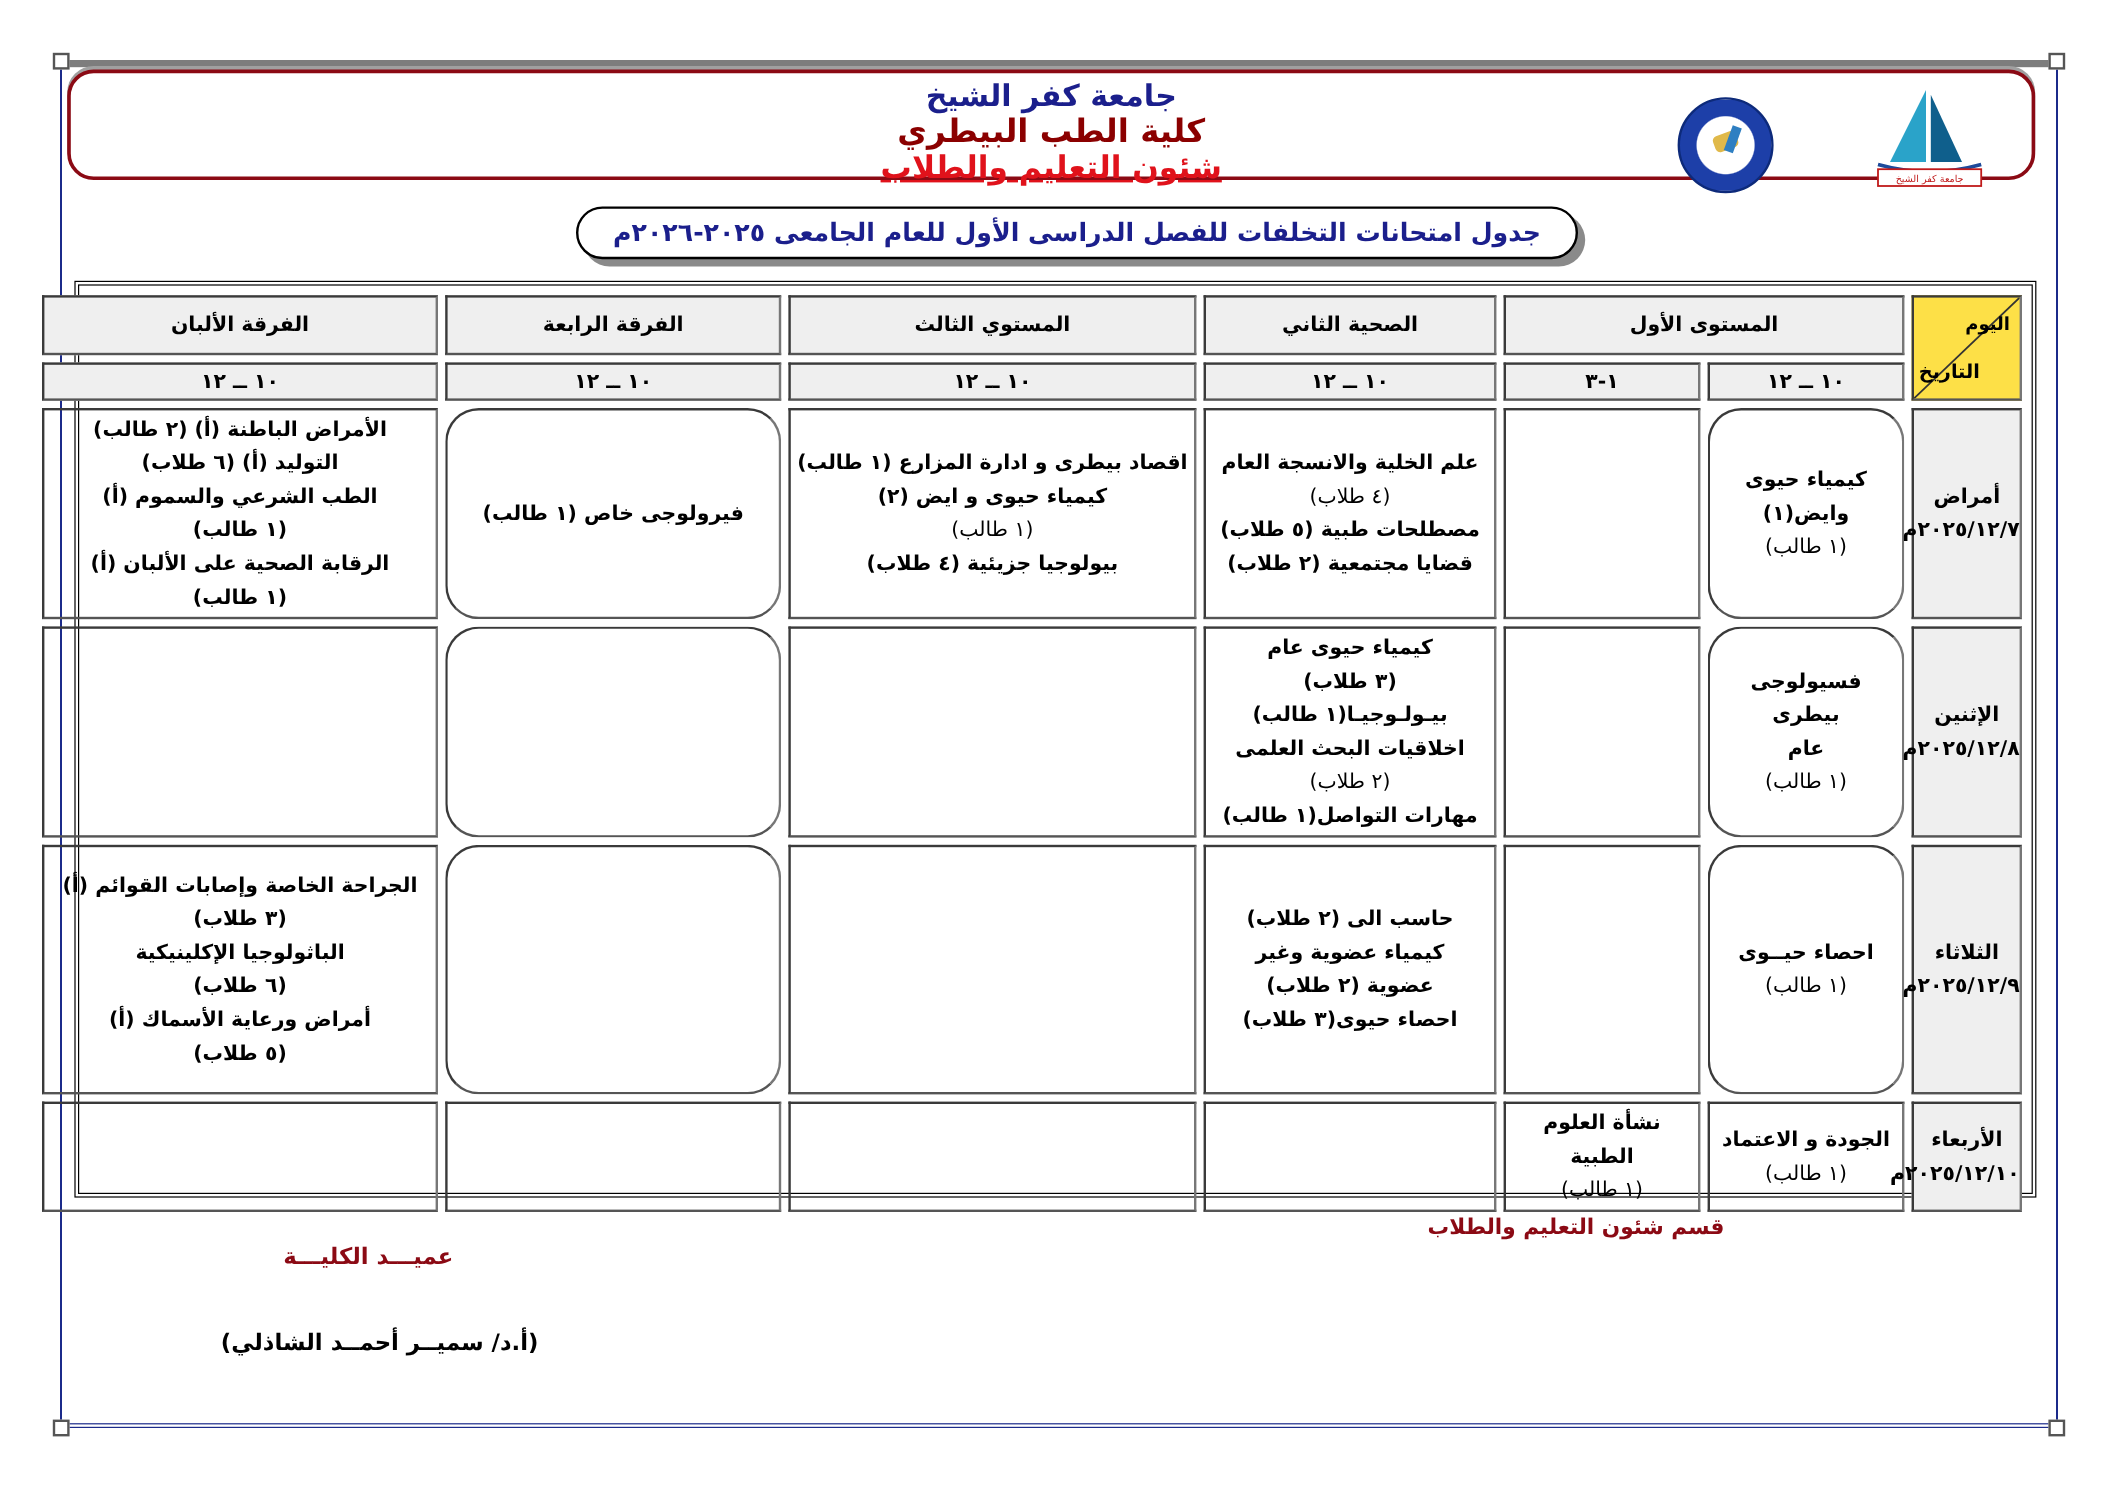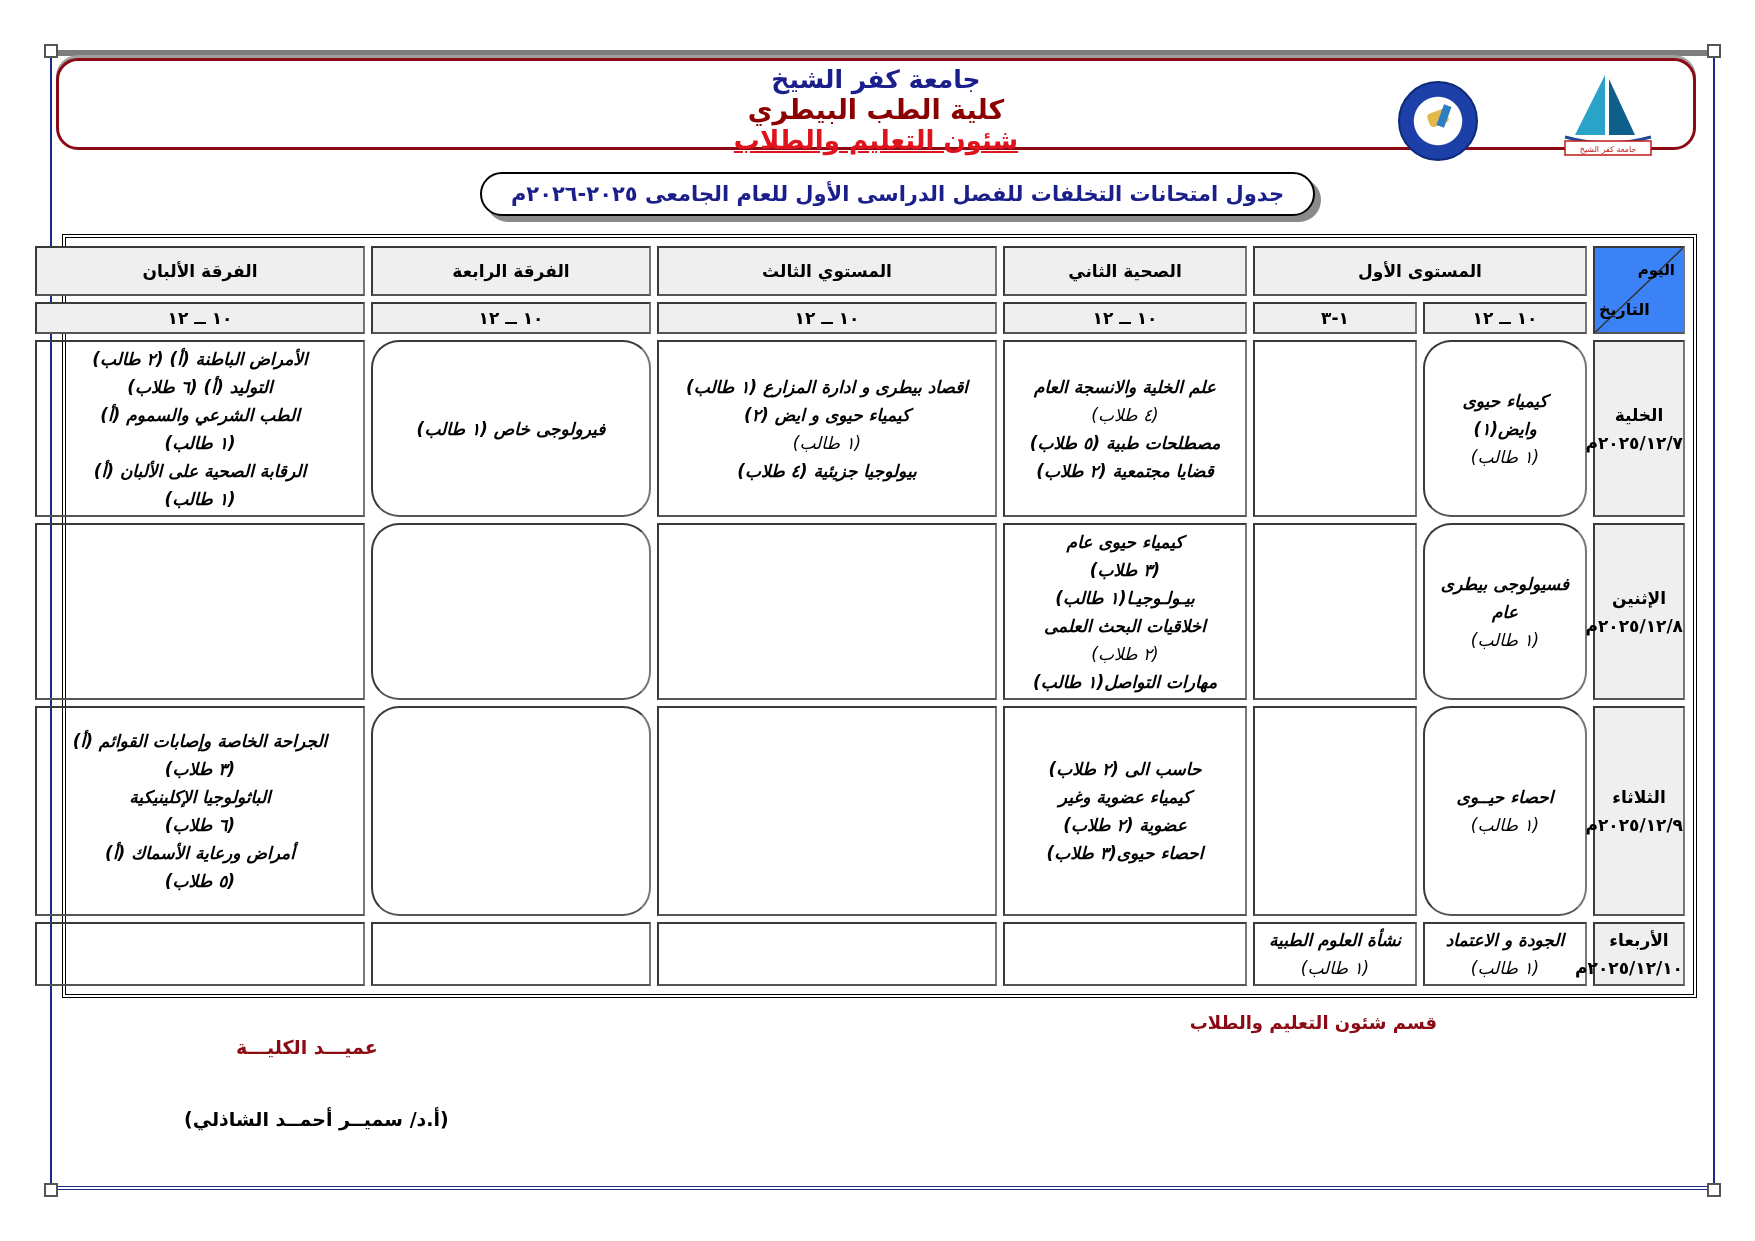--- a/index.html
+++ b/index.html
@@ -50,26 +50,26 @@
     position: absolute; left: 62px; top: 234px; width: 1635px; height: 764px;
     border: 4px double #000; padding: 2px;
   }
   table.schedule { width: 100%; height: 100%; border-collapse: separate; border-spacing: 6px; table-layout: fixed; }
   table.schedule td, table.schedule th {
     border: 2px solid #3a3a3a; border-right-color: #777; border-bottom-color: #555;
     text-align: center; vertical-align: middle; font-size: 17px; line-height: 28px;
   }
   th.hdr { background: #efefef; font-weight: bold; font-size: 16px; height: 50px; }
   th.time { background: #efefef; font-weight: bold; font-size: 16px; height: 32px; }
-  th.day-corner { background: #3b82f6; position: relative; padding: 10px; }
+  th.day-corner { background: #fde047; position: relative; padding: 10px; }
   th.day-corner .lbl-day { position: absolute; right: 8px; top: 8px; font-size: 15px; font-weight: bold; }
   th.day-corner .lbl-date { position: absolute; left: 4px; bottom: 8px; font-size: 16px; font-weight: bold; }
   th.day-corner svg { position: absolute; left: 0; top: 0; width: 100%; height: 100%; }
   td.day-cell { background: #efefef; font-weight: bold; font-size: 15px; line-height: 22px; }
-  td.cell { vertical-align: top; padding: 2px 4px; font-style: italic; }
+  td.cell { vertical-align: top; padding: 2px 4px; }
   td.cell.mid { vertical-align: middle; border-radius: 28px; }
   .b { font-weight: bold; }
 
   .footer-affairs { position: absolute; right: 318px; top: 1012px; color: #8b0a14; font-weight: bold; font-size: 18px; margin-left: 32px; }
   .footer-dean { position: absolute; left: 236px; top: 1036px; color: #8b0a14; font-weight: bold; font-size: 19px; }
   .footer-name { position: absolute; left: 184px; top: 1108px; color: #000; font-weight: bold; font-size: 19px; }
 </style>
 </head>
 <body>
 
@@ -132,21 +132,21 @@
       <th class="time">١-٣</th>
       <th class="time">١٠ ــ ١٢</th>
       <th class="time">١٠ ــ ١٢</th>
       <th class="time">١٠ ــ ١٢</th>
       <th class="time">١٠ ــ ١٢</th>
     </tr>
     </tbody>
       <tbody id="schedule-body">
         <tr style="height: 160px;">
           <td class="day-cell">
-            <div>الخلية</div>
+            <div>أمراض</div>
             <div>٢٠٢٥/١٢/٧م</div>
           </td>
           <td class="cell mid">
             <div class="b">كيمياء حيوى</div>
             <div class="b">وايض(١)</div>
             <div>(١ طالب)</div>
           </td>
           <td class="cell"></td>
           <td class="cell">
             <div class="b">علم الخلية والانسجة العام</div>

